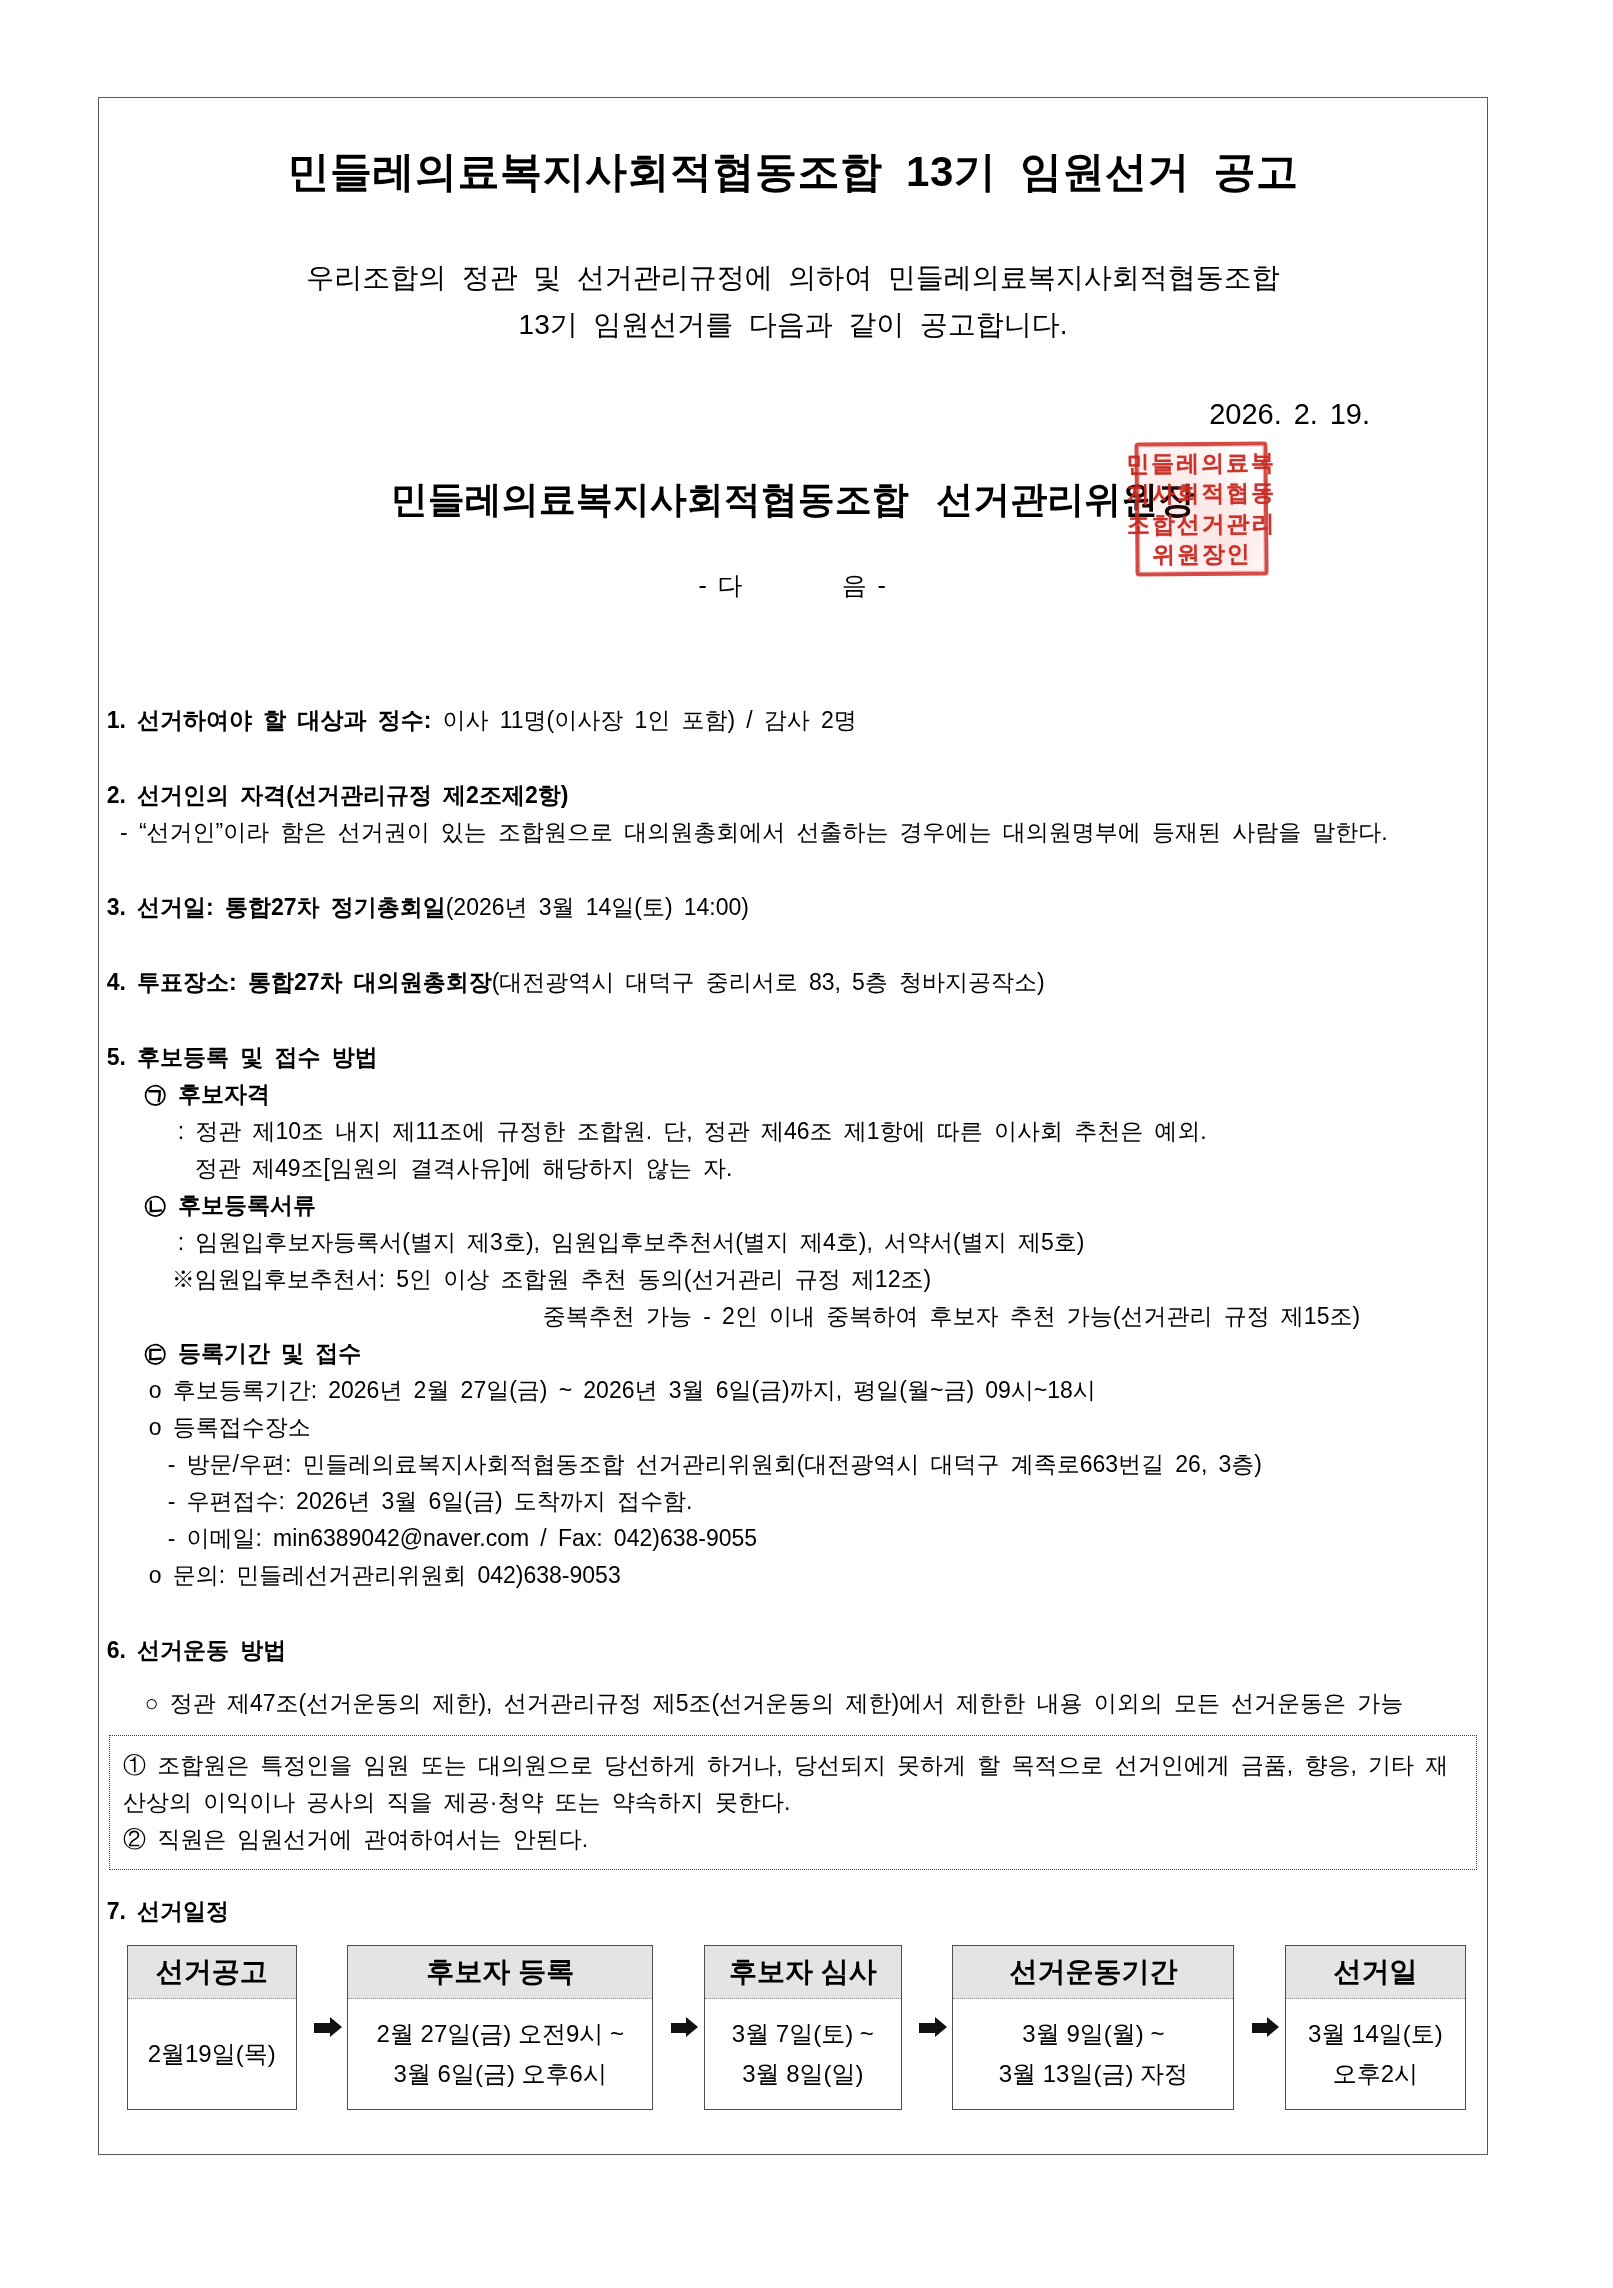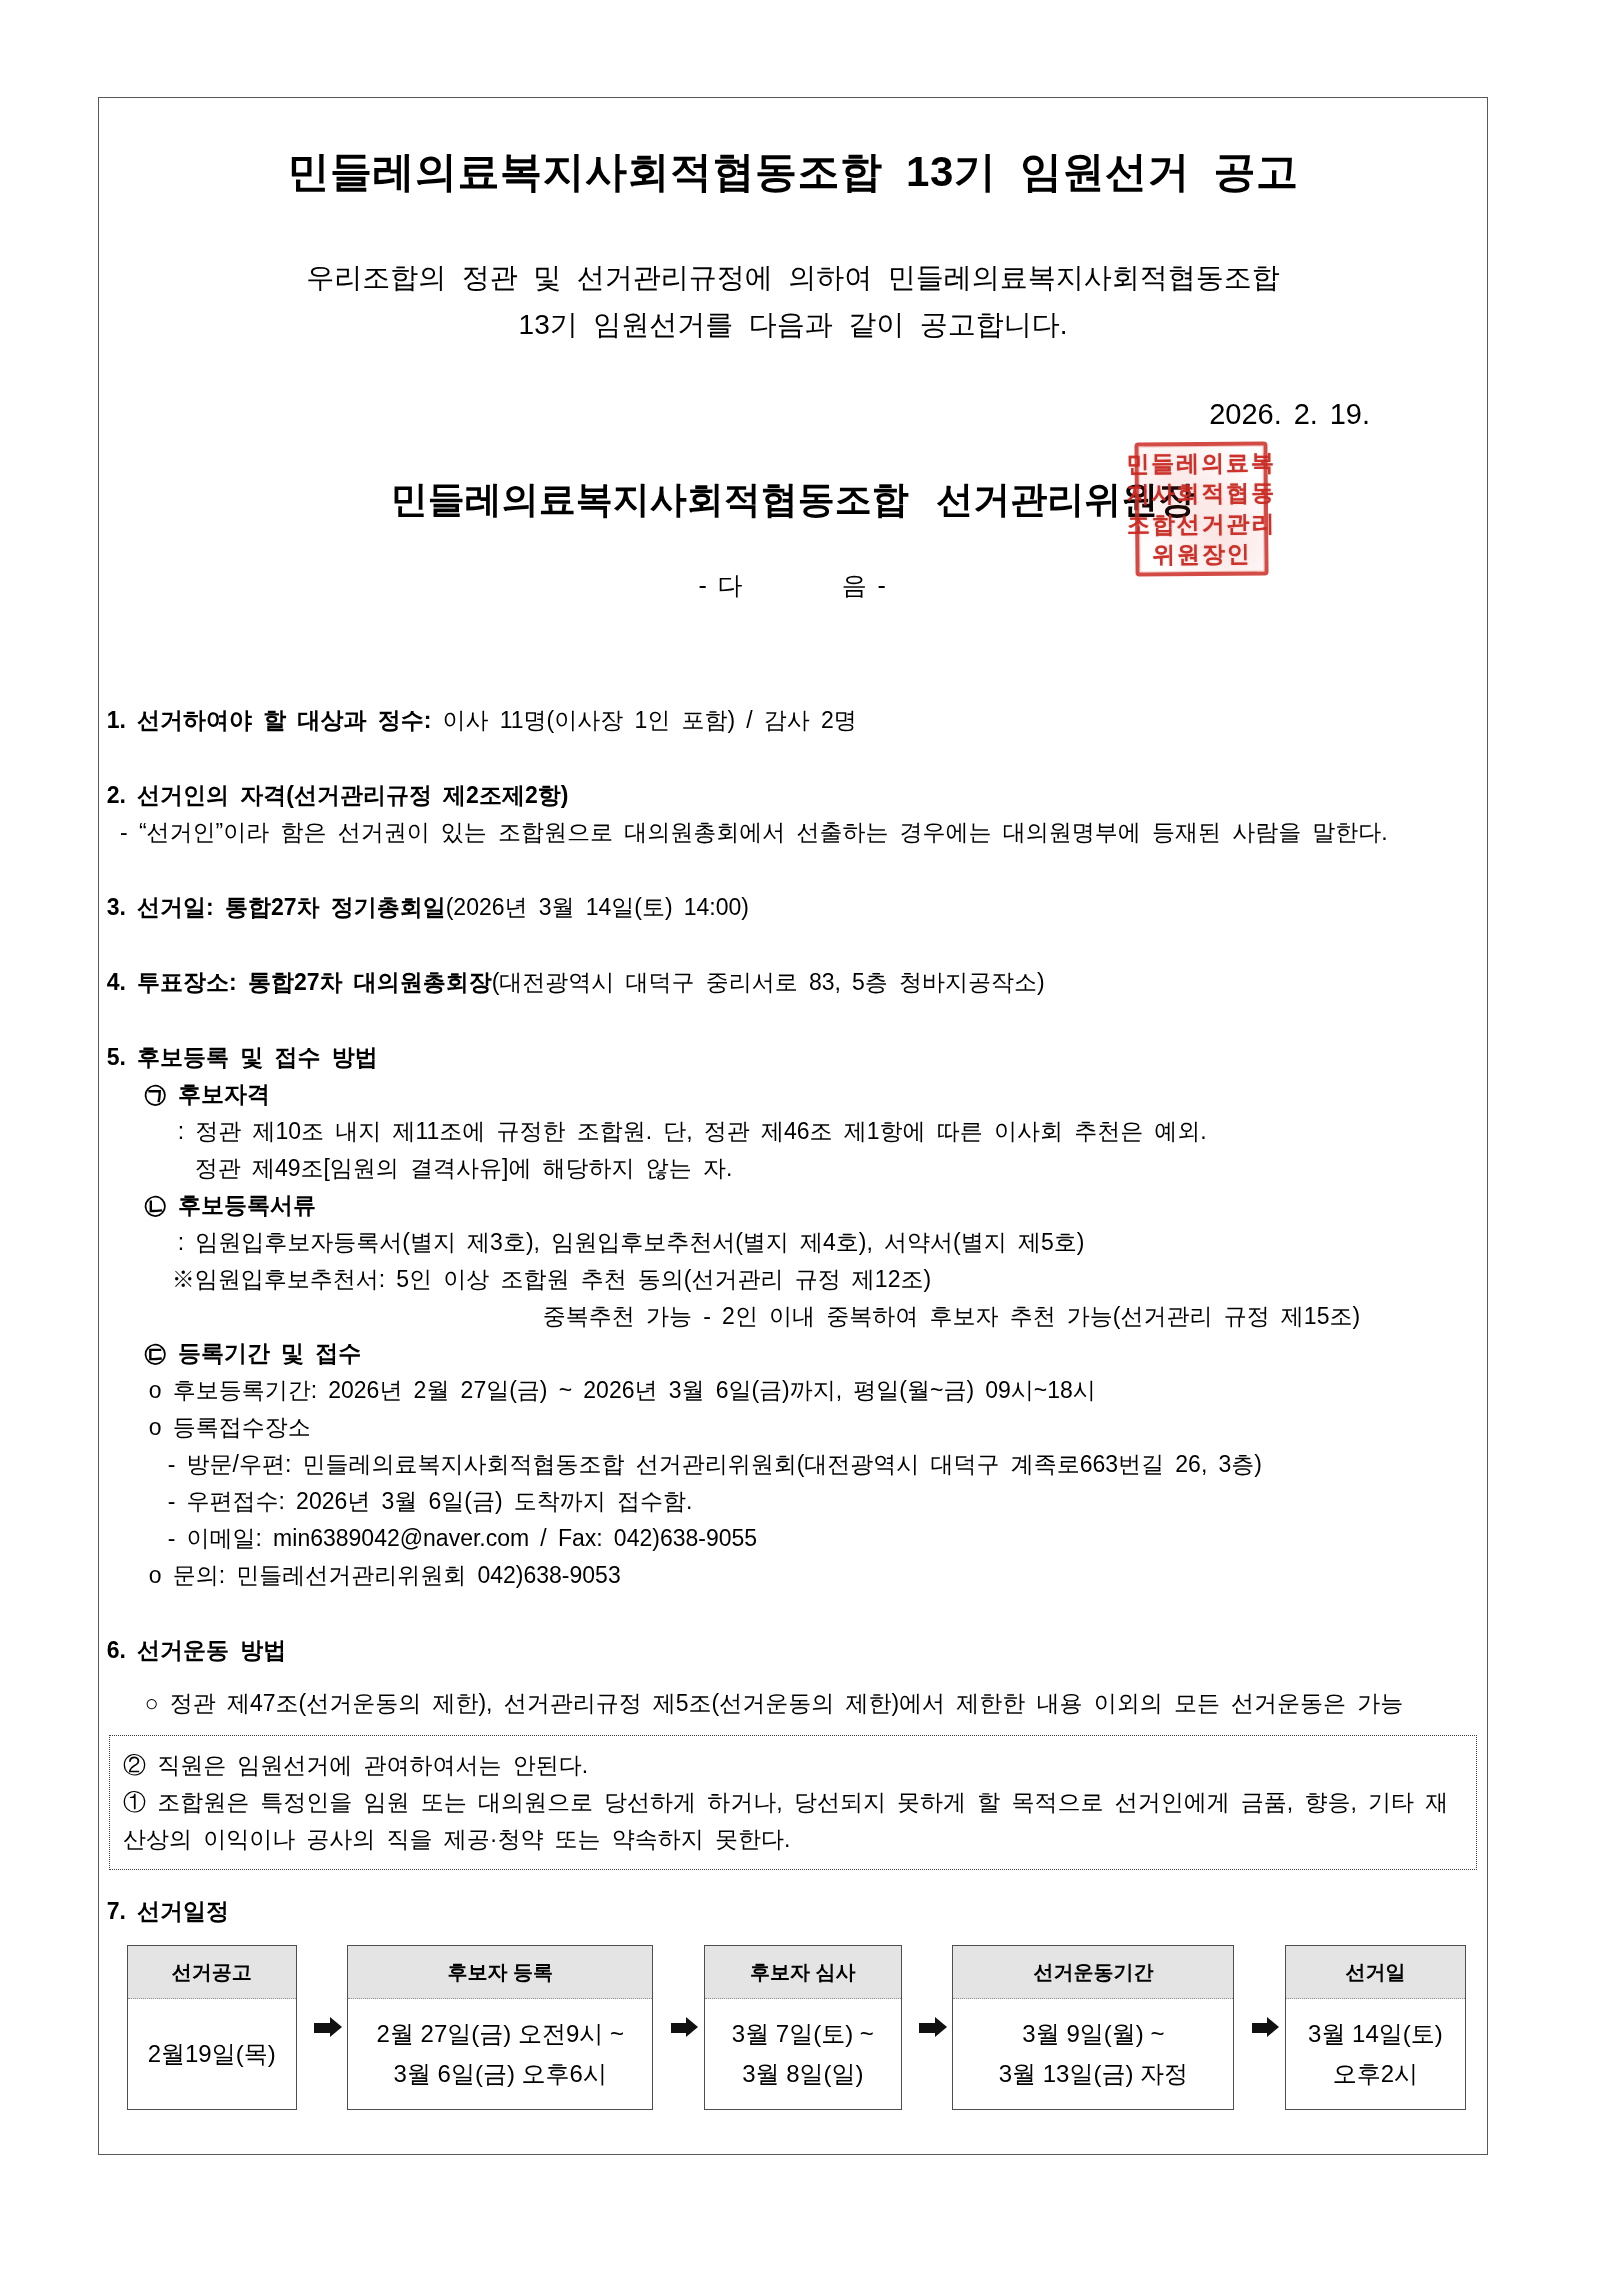--- a/index.html
+++ b/index.html
@@ -69,21 +69,21 @@
   .sched {
     display:flex; align-items:stretch; margin:15.4px 13.4px 0 20px; height:165px;
   }
   .step {
     border:1.9px solid #4f4f4f; background:#fff; display:flex;
     flex-direction:column;
   }
   .step-head {
     background:#e4e4e4; border-bottom:1.9px dotted #8f8f8f; height:53px;
     display:flex; align-items:center; justify-content:center;
-    font-size:20px; font-weight:800; color:#000;
+    font-size:28px; font-weight:800; color:#000;
   }
   .step-body {
     flex:1; display:flex; flex-direction:column; justify-content:center;
     align-items:center; font-size:24px; line-height:40px; text-align:center;
     color:#000;
   }
   .w1{width:170px;} .w2{width:306px;} .w3{width:198px;} .w4{width:282px;} .w5{width:181px;}
   .gap { flex:1; display:flex; align-items:center; justify-content:center; }
   .arrow-glyph { position:relative; width:15.4px; height:9.6px; background:#111; }
   .arrow-glyph::after {
@@ -148,22 +148,22 @@
         <div class="ln-dash">- 방문/우편: 민들레의료복지사회적협동조합 선거관리위원회(대전광역시 대덕구 계족로663번길 26, 3층)</div>
         <div class="ln-dash">- 우편접수: 2026년 3월 6일(금) 도착까지 접수함.</div>
         <div class="ln-dash">- 이메일: min6389042@naver.com / Fax: 042)638-9055</div>
         <div class="ln-o">o 문의: 민들레선거관리위원회 042)638-9053</div>
       </div>
 
       <div class="sec">
         <div><b>6. 선거운동 방법</b></div>
         <div class="ln-circ">○ 정관 제47조(선거운동의 제한), 선거관리규정 제5조(선거운동의 제한)에서 제한한 내용 이외의 모든 선거운동은 가능</div>
         <div class="notice-box">
+          <div>① 조합원은 특정인을 임원 또는 대의원으로 당선하게 하거나, 당선되지 못하게 할 목적으로 선거인에게 금품, 향응, 기타 재산상의 이익이나 공사의 직을 제공·청약 또는 약속하지 못한다.</div>
           <div>② 직원은 임원선거에 관여하여서는 안된다.</div>
-          <div>① 조합원은 특정인을 임원 또는 대의원으로 당선하게 하거나, 당선되지 못하게 할 목적으로 선거인에게 금품, 향응, 기타 재산상의 이익이나 공사의 직을 제공·청약 또는 약속하지 못한다.</div>
         </div>
       </div>
 
     </div>
 
     <div class="s7wrap">
       <div class="content" style="margin:0; padding:0;"><b>7. 선거일정</b></div>
 
       <div class="sched">
 

